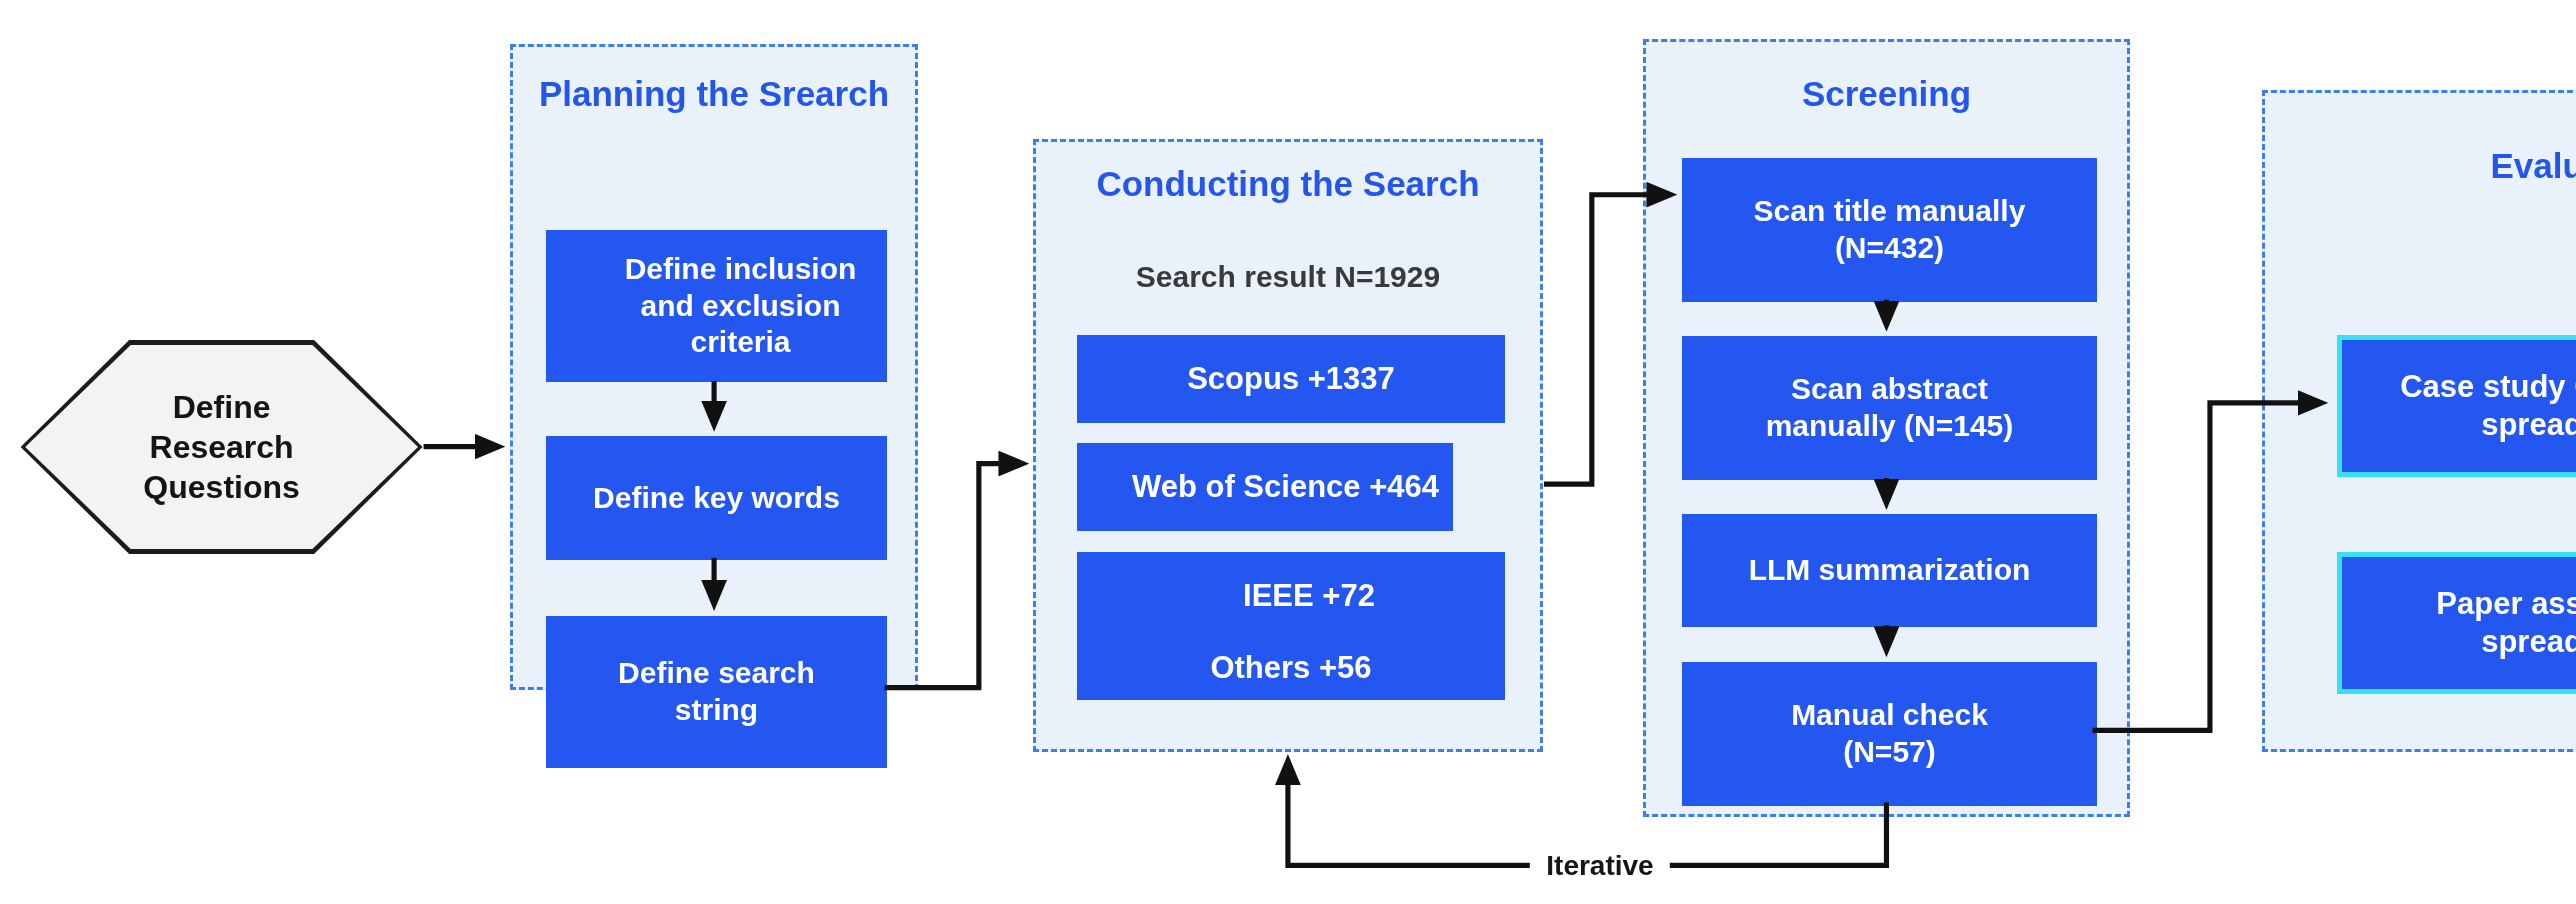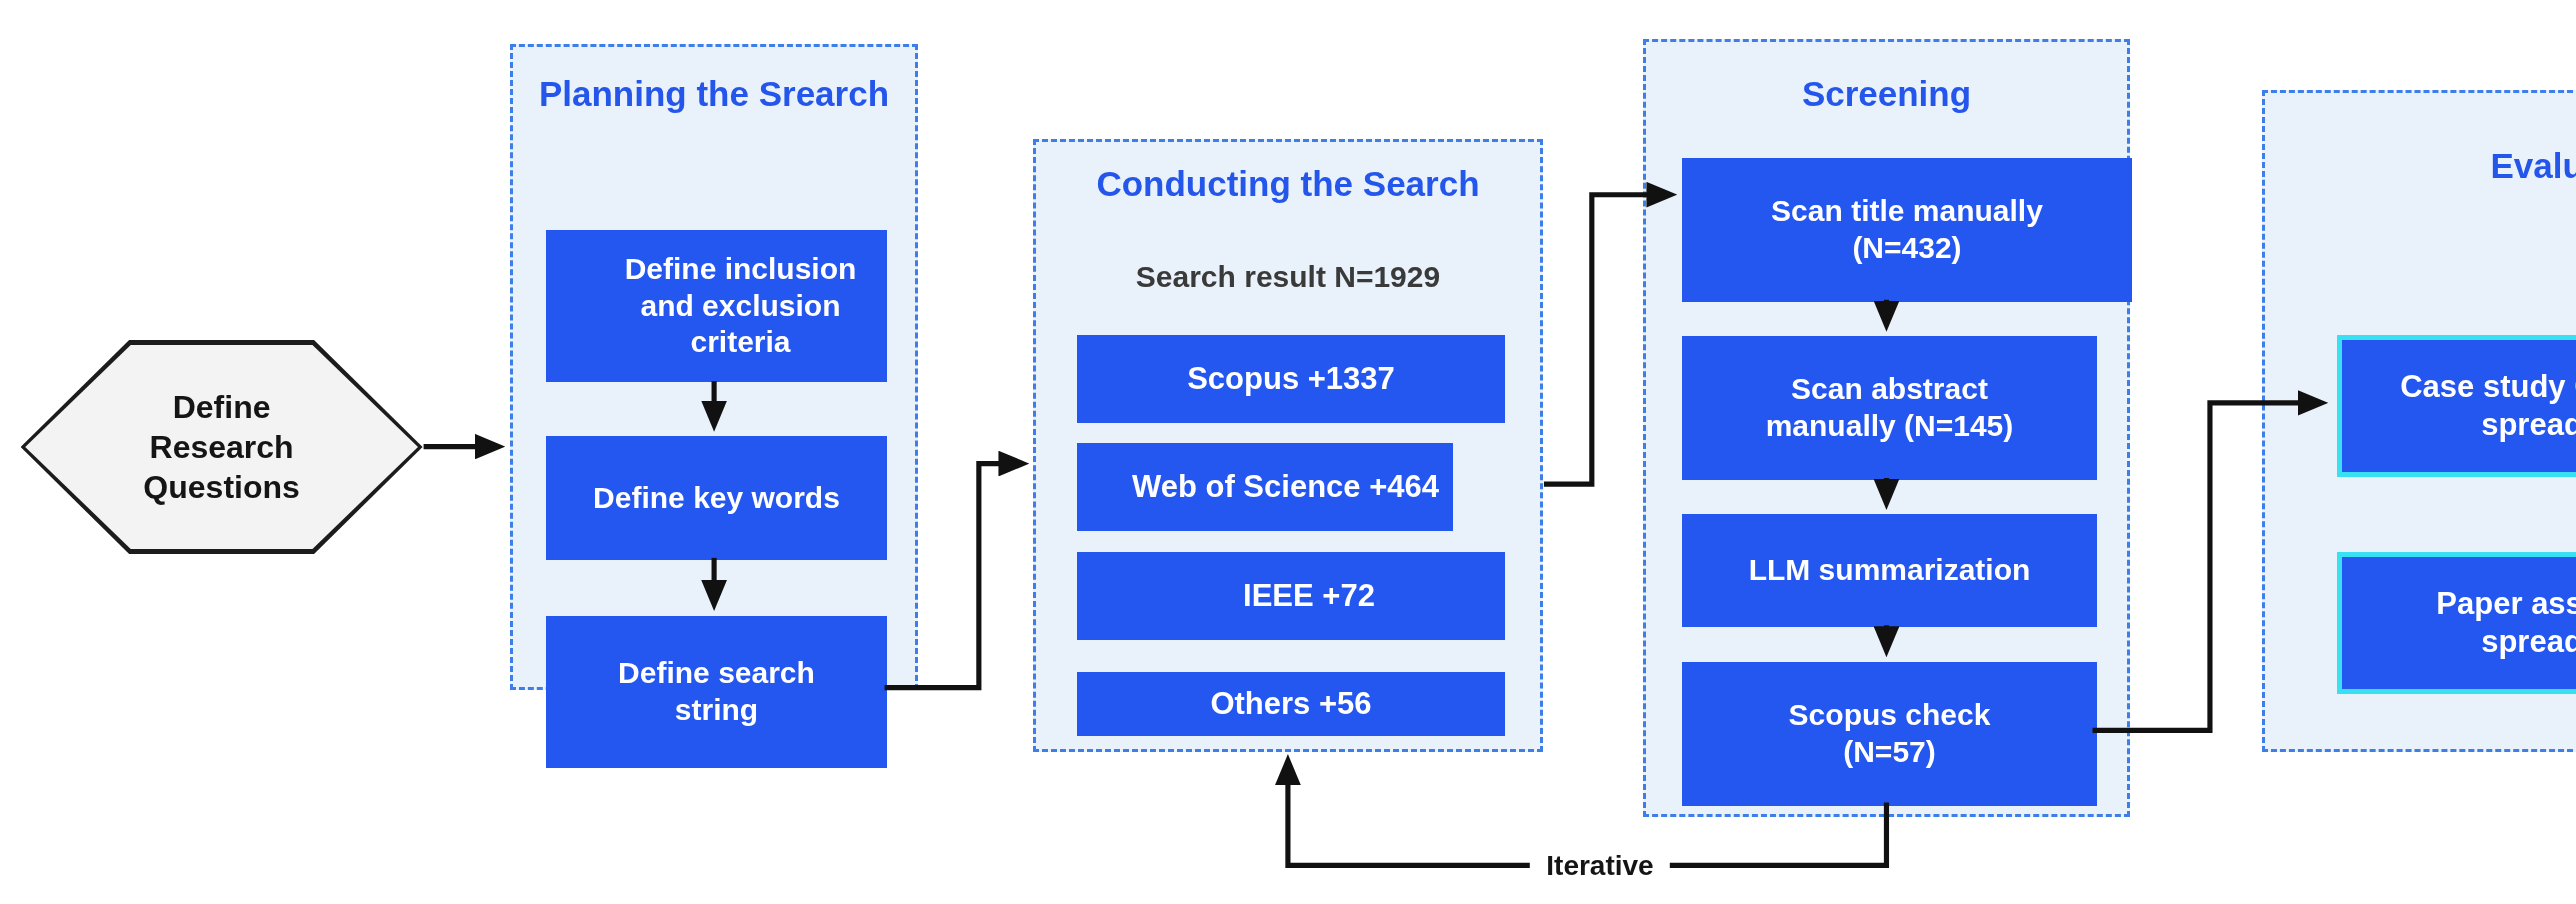--- a/index.html
+++ b/index.html
@@ -129,49 +129,49 @@
     <div class="bluebox big" style="left:41px;top:301px;width:376px;height:88px;padding-left:41px;">
       <div>
           <span>Web of Science +464</span>
         </div>
     </div>
     <div class="bluebox big" style="left:41px;top:410px;width:428px;height:88px;padding-left:36px;">
       <div>
           <span>IEEE +72</span>
         </div>
     </div>
-    <div class="bluebox big" style="left:41px;top:530px;width:428px;height:64px;">
+    <div class="bluebox big" style="left:41px;top:494px;width:428px;height:64px;">
       <div>
           <span>Others +56</span>
         </div>
     </div>
   </div>
 
   <div class="stage" style="left:1643px;top:39px;width:487px;height:778px;">
     <div class="stage-title" style="top:31px;">Screening</div>
-    <div class="bluebox" style="left:36px;top:116px;width:450px;height:144px;">
+    <div class="bluebox" style="left:36px;top:116px;width:415px;height:144px;">
       <div>
         <span>Scan title manually</span>
         <span>(N=432)</span>
       </div>
     </div>
     <div class="bluebox" style="left:36px;top:294px;width:415px;height:144px;">
       <div>
         <span>Scan abstract</span>
         <span>manually (N=145)</span>
       </div>
     </div>
     <div class="bluebox" style="left:36px;top:472px;width:415px;height:113px;">
       <div>
           <span>LLM summarization</span>
         </div>
     </div>
     <div class="bluebox" style="left:36px;top:620px;width:415px;height:144px;">
       <div>
-        <span>Scopus check</span>
+        <span>Manual check</span>
         <span>(N=57)</span>
       </div>
     </div>
   </div>
 
   <div class="stage" style="left:2262px;top:90px;width:634px;height:662px;">
     <div class="stage-title" style="top:52px;">Evaluating</div>
     <div class="doc" style="left:72px;top:242px;width:471px;height:142px;">
       <div class="doc-inner">
         <div>

